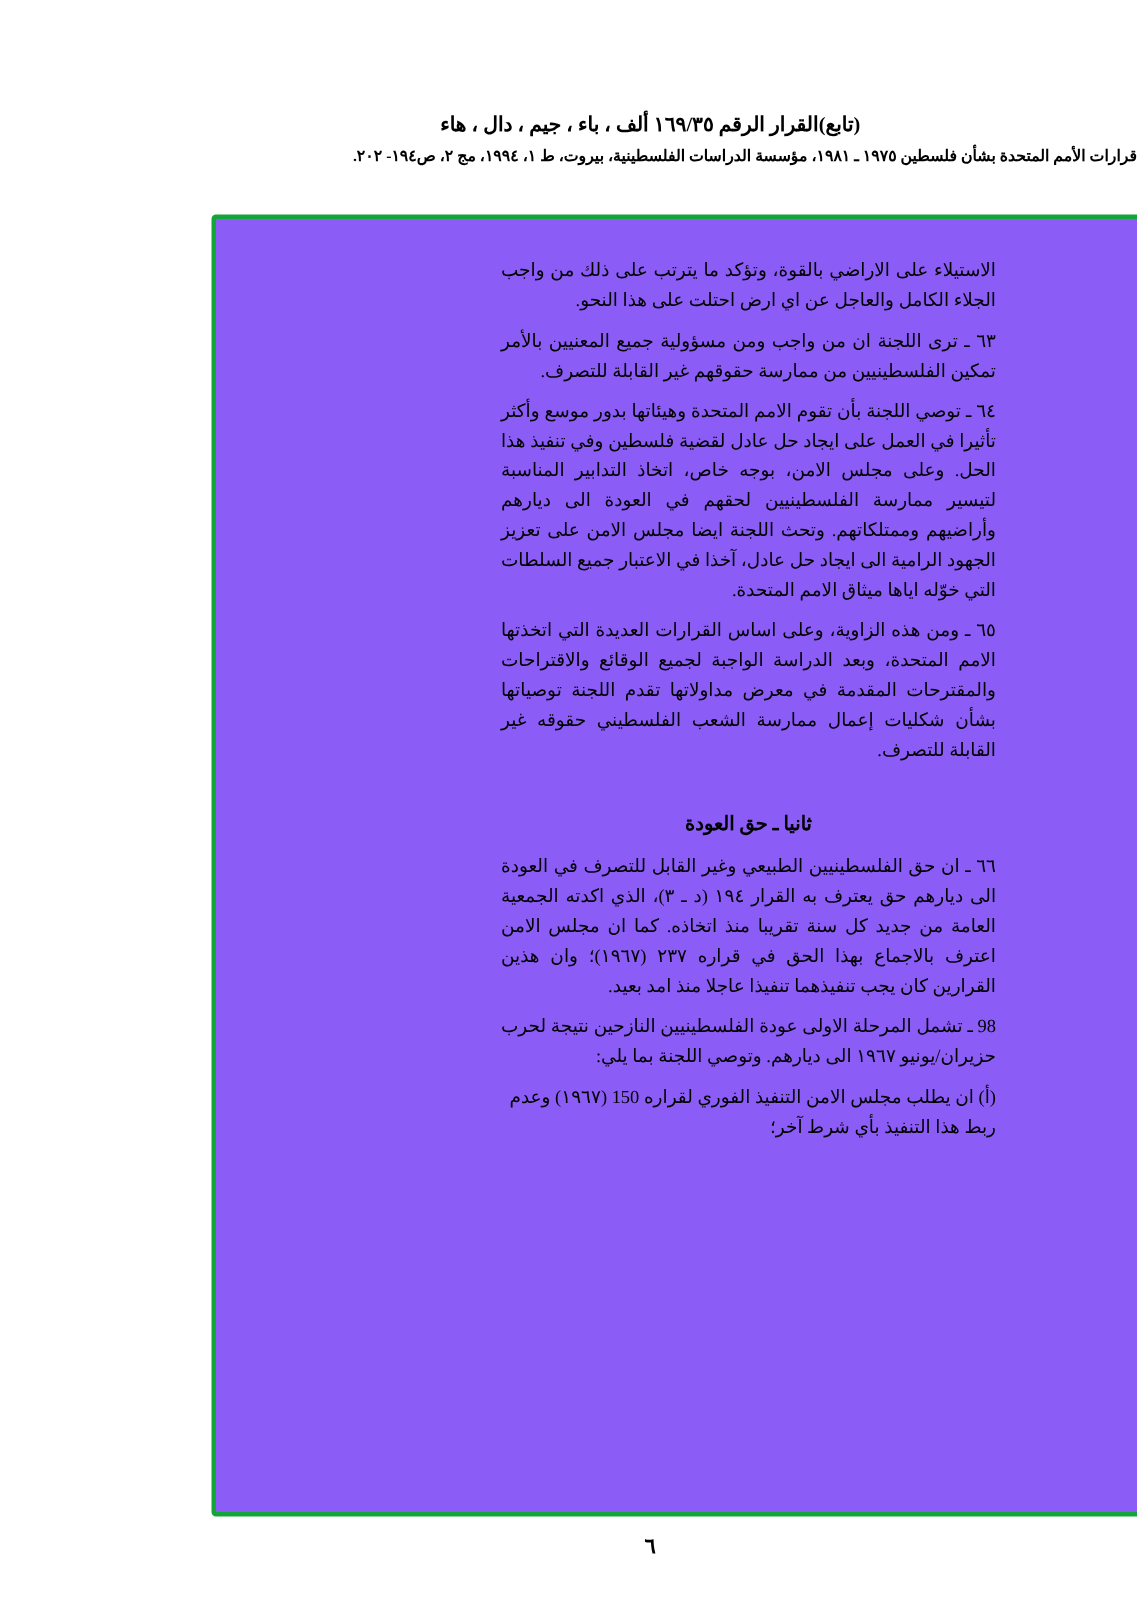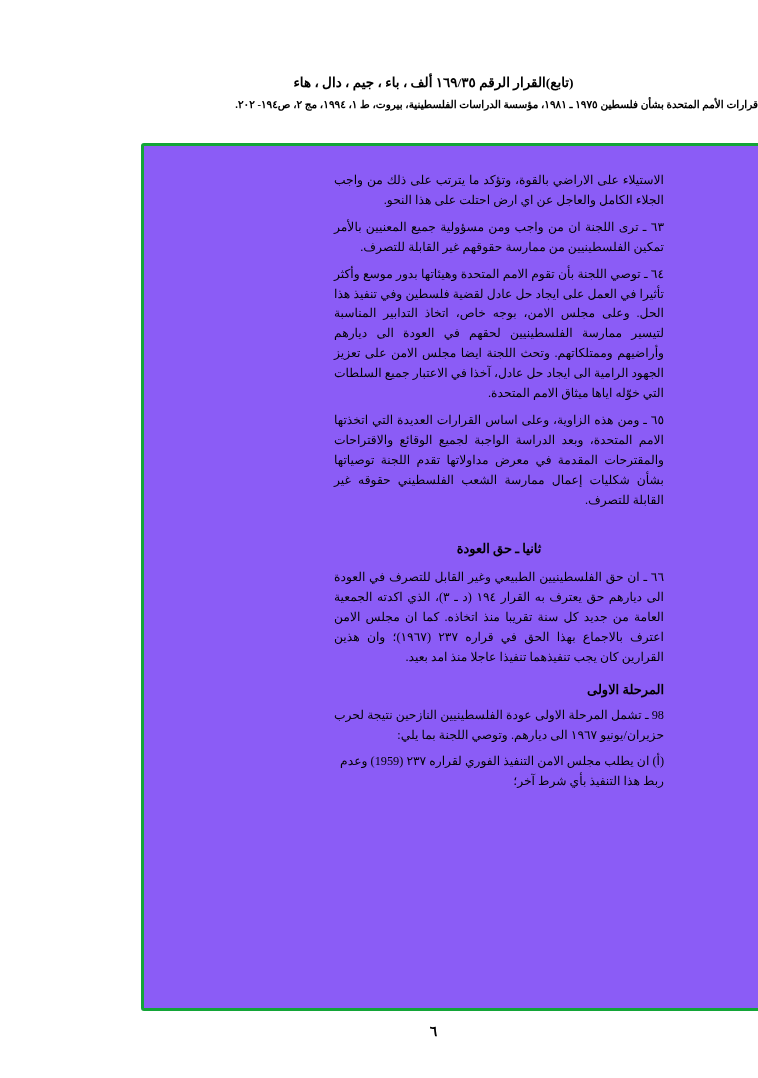--- a/index.html
+++ b/index.html
@@ -121,24 +121,23 @@
 
       <p class="para">الاستيلاء على الاراضي بالقوة، وتؤكد ما يترتب على ذلك من واجب الجلاء الكامل والعاجل عن اي ارض احتلت على هذا النحو.</p>
       <p class="para">٦٣ ـ ترى اللجنة ان من واجب ومن مسؤولية جميع المعنيين بالأمر تمكين الفلسطينيين من ممارسة حقوقهم غير القابلة للتصرف.</p>
       <p class="para">٦٤ ـ توصي اللجنة بأن تقوم الامم المتحدة وهيئاتها بدور موسع وأكثر تأثيرا في العمل على ايجاد حل عادل لقضية فلسطين وفي تنفيذ هذا الحل. وعلى مجلس الامن، بوجه خاص، اتخاذ التدابير المناسبة لتيسير ممارسة الفلسطينيين لحقهم في العودة الى ديارهم وأراضيهم وممتلكاتهم. وتحث اللجنة ايضا مجلس الامن على تعزيز الجهود الرامية الى ايجاد حل عادل، آخذا في الاعتبار جميع السلطات التي خوّله اياها ميثاق الامم المتحدة.</p>
       <p class="para">٦٥ ـ ومن هذه الزاوية، وعلى اساس القرارات العديدة التي اتخذتها الامم المتحدة، وبعد الدراسة الواجبة لجميع الوقائع والاقتراحات والمقترحات المقدمة في معرض مداولاتها تقدم اللجنة توصياتها بشأن شكليات إعمال ممارسة الشعب الفلسطيني حقوقه غير القابلة للتصرف.</p>
 
       <div class="section-heading">ثانيا ـ حق العودة</div>
 
       <p class="para">٦٦ ـ ان حق الفلسطينيين الطبيعي وغير القابل للتصرف في العودة الى ديارهم حق يعترف به القرار ١٩٤ (د ـ ٣)، الذي اكدته الجمعية العامة من جديد كل سنة تقريبا منذ اتخاذه. كما ان مجلس الامن اعترف بالاجماع بهذا الحق في قراره ٢٣٧ (١٩٦٧)؛ وان هذين القرارين كان يجب تنفيذهما تنفيذا عاجلا منذ امد بعيد.</p>
 
-      <div class="sub-heading">المرحلة الاولى</div>
 
       <p class="para">98 ـ تشمل المرحلة الاولى عودة الفلسطينيين النازحين نتيجة لحرب حزيران/يونيو ١٩٦٧ الى ديارهم. وتوصي اللجنة بما يلي:</p>
-      <p class="para tail-right">(أ) ان يطلب مجلس الامن التنفيذ الفوري لقراره ٢٣٧ (1959) وعدم ربط هذا التنفيذ بأي شرط آخر؛</p>
+      <p class="para tail-right">(أ) ان يطلب مجلس الامن التنفيذ الفوري لقراره 150 (١٩٦٧) وعدم ربط هذا التنفيذ بأي شرط آخر؛</p>
 
     </div>
   </div>
 
   <div class="footer">
     <span class="page-number">٦</span>
   </div>
 
 </div>
 

